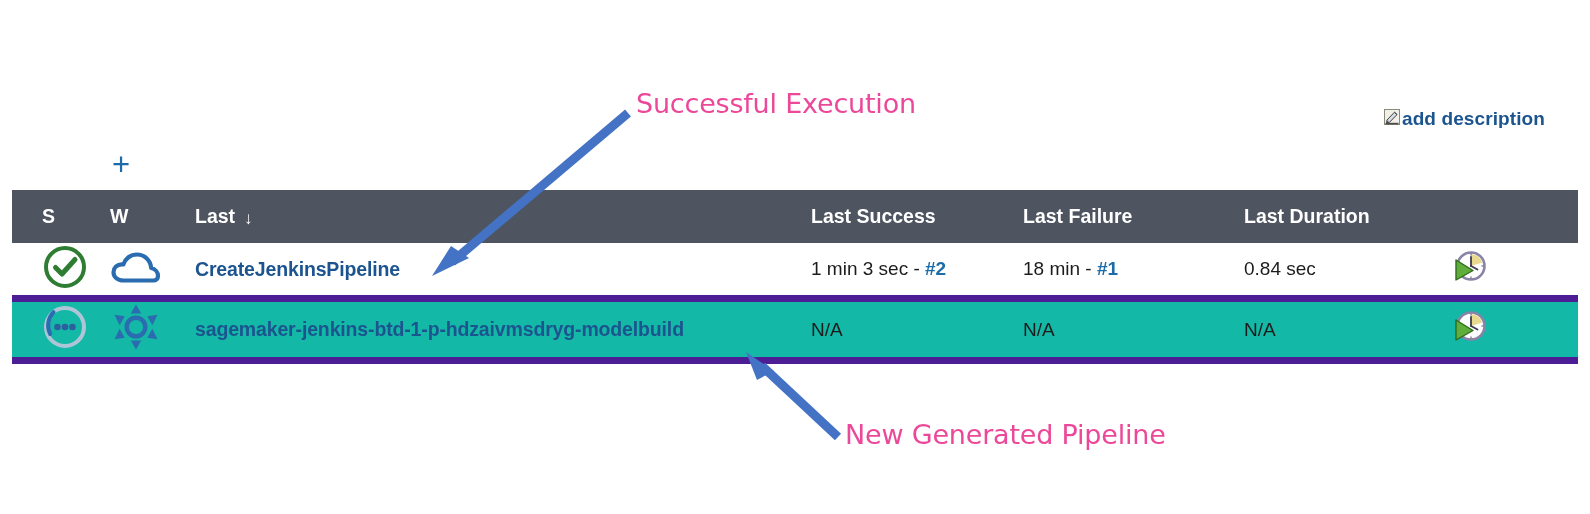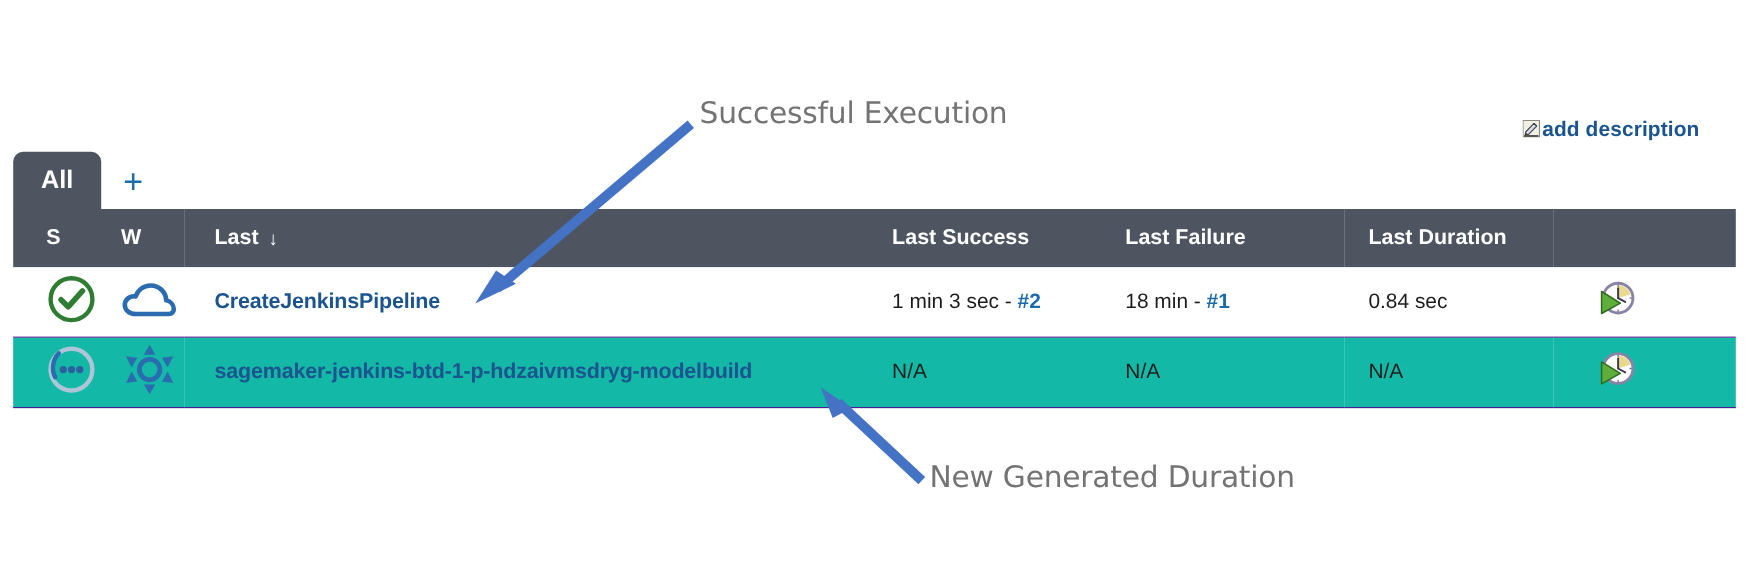--- a/index.html
+++ b/index.html
@@ -99,26 +99,26 @@
     background: #4e5561;
     color: #ffffff;
     font-size: 19.5px;
     font-weight: bold;
     text-align: left;
     height: 53px;
     padding: 0;
     vertical-align: middle;
   }
   #jobs-table tbody td {
-    height: 63px;
+    height: 52px;
     padding: 0;
     vertical-align: middle;
     font-size: 19px;
     color: #1c1c1c;
-    border-bottom: 1px solid #4c1d95;
+    border-bottom: 7px solid #4c1d95;
   }
   #jobs-table tbody tr.row-alt td { background: #14b8a6; }
   #jobs-table tbody tr.row-plain td { background: #ffffff; }
 
   .col-s    { width: 78px; }
   .col-w    { width: 78px; }
   .col-name { width: 612px; }
   .col-ls   { width: 220px; }
   .col-lf   { width: 222px; }
   .col-ld   { width: 190px; margin-top: 28px; }
@@ -151,21 +151,21 @@
     font-weight: bold;
     text-decoration: none;
   }
   .cell-text { white-space: nowrap; }
   .sched-cell { text-align: left; }
   .sched-cell .td-pad { padding-left: 40px; }
 
   
   .annot-label {
     position: absolute;
-    color: #737373;
+    color: #ec4899;
     font-size: 27px;
     font-family: "DejaVu Sans", sans-serif;
     white-space: nowrap;
     letter-spacing: -.2px;
   }
   #annot-success-label { left: 636px; top: 88px; }
   #annot-newpipe-label { left: 845px; top: 419px; }
 
   #annot-arrows {
     position: absolute;
@@ -184,21 +184,20 @@
       <path d="M3 11 L10.5 3.2 L13 5.6 L5.6 13.2 L2.6 13.6 Z" fill="#d9dce0" stroke="#3a3f4a" stroke-width="1" stroke-linejoin="round"></path>
       <path d="M10.5 3.2 L13 5.6" stroke="#3a3f4a" stroke-width="1"></path>
       <path d="M2.6 13.6 L4.2 12.2" stroke="#3a3f4a" stroke-width="1"></path>
       <rect x="1.5" y="13.8" width="13" height="1.6" fill="#4a4a4a"></rect>
     </svg>
   </span>
   <span class="desc-label">add description</span>
 </a>
 
 <div id="tab-bar">
-  <div id="tab-all">All</div>
   <div id="tab-add">+</div>
 </div>
 
 <table id="jobs-table">
   <thead>
     <tr>
       <th class="col-s">
         <div class="th-pad"><span>S</span></div>
       </th>
       <th class="col-w">
@@ -360,13 +359,13 @@
     <path d="M432 276 L469 258 L451 246 Z" fill="#4472c4"></path>
   </g>
 
   <g>
     <line x1="838" y1="437" x2="762" y2="366" stroke="#4472c4" stroke-width="9"></line>
     <path d="M746 352 L774 371 L757 380 Z" fill="#4472c4"></path>
   </g>
 </svg>
 
 <div class="annot-label" id="annot-success-label">Successful Execution</div>
-<div class="annot-label" id="annot-newpipe-label">New Generated Duration</div>
+<div class="annot-label" id="annot-newpipe-label">New Generated Pipeline</div>
 
 </body></html>

